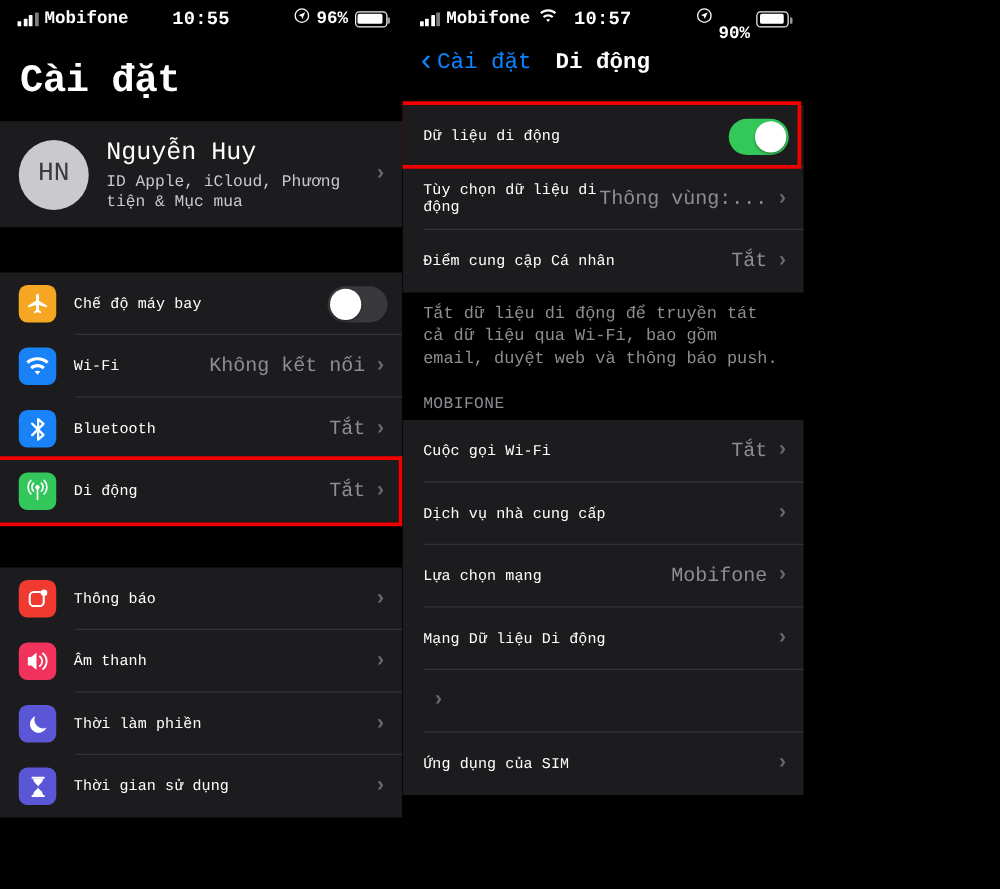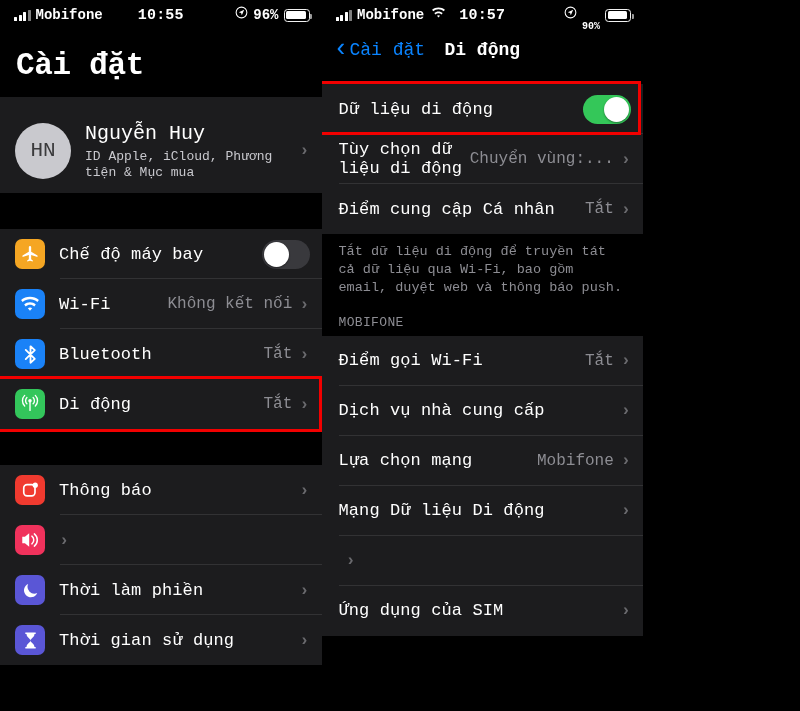--- a/index.html
+++ b/index.html
@@ -61,26 +61,26 @@
   }
   .row .sep {
     position: absolute; left: 60px; right: 0; bottom: 0;
     height: 1px; background: #323234;
   }
   .appicon {
     width: 30px; height: 30px; border-radius: 7px; flex: 0 0 30px;
     display: flex; align-items: center; justify-content: center;
     margin-right: 14px;
   }
-  .rlabel { font-size: 17px; color: #fff; flex: 1; letter-spacing: .1px; }
+  .rlabel { font-size: 12px; color: #fff; flex: 1; letter-spacing: .1px; }
   .rvalue { font-size: 16px; color: #8d8d93; margin-right: 7px; white-space: nowrap; }
   .chev { color: #6a6a6e; font-size: 17px; font-weight: 600; line-height: 1; }
 
   
-  .profile { display: flex; align-items: center; padding: 24px 12px 13px 15px; position: relative; justify-content: center; }
+  .profile { display: flex; align-items: center; padding: 13px 12px 13px 15px; position: relative; justify-content: center; }
   .avatar {
     width: 56px; height: 56px; border-radius: 50%;
     background: #c9c9ce; color: #3a3a3c;
     display: flex; align-items: center; justify-content: center;
     font-size: 21px; font-weight: 500; flex: 0 0 56px; margin-right: 14px;
   }
   .pname { font-size: 20px; color: #fff; line-height: 1.25; }
   .psub { font-size: 13px; color: #c9c9ce; margin-top: 3px; line-height: 1.2; }
   .pinfo { flex: 1; }
 
@@ -253,20 +253,21 @@
       </div>
 
       <div class="row">
         <span class="appicon" style="background:#f0325c">
           <svg width="21" height="18" viewBox="0 0 24 20" fill="#fff">
               <path d="M10.5 2.2 L5.6 6.2 H2.6 v7.6 h3 l4.9 4 z"></path>
               <path d="M13.6 5.6 a5.6 5.6 0 0 1 0 8.8" fill="none" stroke="#fff" stroke-width="1.7" stroke-linecap="round"></path>
               <path d="M16.4 3 a9 9 0 0 1 0 14" fill="none" stroke="#fff" stroke-width="1.7" stroke-linecap="round"></path>
             </svg>
         </span>
+        <span class="rlabel">Âm thanh</span>
         <span class="chev">›</span>
         <span class="sep"></span>
       </div>
 
       <div class="row">
         <span class="appicon" style="background:#5a56d6">
           <svg width="19" height="19" viewBox="0 0 24 24" fill="#fff">
               <path d="M20.5 15.2A8.6 8.6 0 0 1 9.1 3.8a8.7 8.7 0 1 0 11.4 11.4z"></path>
             </svg>
         </span>
@@ -308,21 +309,21 @@
         </span>
       </div>
       <div class="sb-center">10:57</div>
       <div class="sb-right">
         <span class="loc-icon">
           <svg width="13" height="13" viewBox="0 0 16 16">
               <circle cx="8" cy="8" r="6.6" fill="none" stroke="#fff" stroke-width="1.3"></circle>
               <path d="M11.3 4.7 L4.7 7.6 L7.5 8.5 L8.4 11.3 Z" fill="#fff"></path>
             </svg>
         </span>
-        <span style="font-size:10px;margin-top:23px;">90%</span>
+        <span style="font-size:14px;margin-top:23px;">90%</span>
         <span class="batt">
             <i style="width:93%"></i>
           </span>
       </div>
     </div>
 
     <div class="navbar">
       <div class="back">
         <span class="cv">‹</span>
         <span>Cài đặt</span>
@@ -334,38 +335,38 @@
       <div class="group" style="position:relative; margin-top:14px;">
         <div class="row plain">
           <span class="rlabel">Dữ liệu di động</span>
           <span class="toggle on">
               <span class="knob"></span>
             </span>
           <span class="sep"></span>
         </div>
         <div class="row plain">
           <span class="rlabel">Tùy chọn dữ liệu di động</span>
-          <span class="rvalue">Chuyển vùng:...</span>
+          <span class="rvalue">Thông vùng:...</span>
           <span class="chev">›</span>
           <span class="sep"></span>
         </div>
         <div class="row plain no-sep">
           <span class="rlabel">Điểm cung cập Cá nhân</span>
           <span class="rvalue">Tắt</span>
           <span class="chev">›</span>
         </div>
         <div class="hl" style="left:-3px; right:2px; top:-3px; height:54px;"></div>
       </div>
 
       <div class="footnote">Tắt dữ liệu di động để truyền tát cả dữ liệu qua Wi-Fi, bao gồm email, duyệt web và thông báo push.</div>
       <div class="sechead">MOBIFONE</div>
 
       <div class="group">
         <div class="row plain">
-          <span class="rlabel">Điểm gọi Wi-Fi</span>
+          <span class="rlabel">Cuộc gọi Wi-Fi</span>
           <span class="rvalue">Tắt</span>
           <span class="chev">›</span>
           <span class="sep"></span>
         </div>
         <div class="row plain">
           <span class="rlabel">Dịch vụ nhà cung cấp</span>
           <span class="rvalue"></span>
           <span class="chev">›</span>
           <span class="sep"></span>
         </div>

